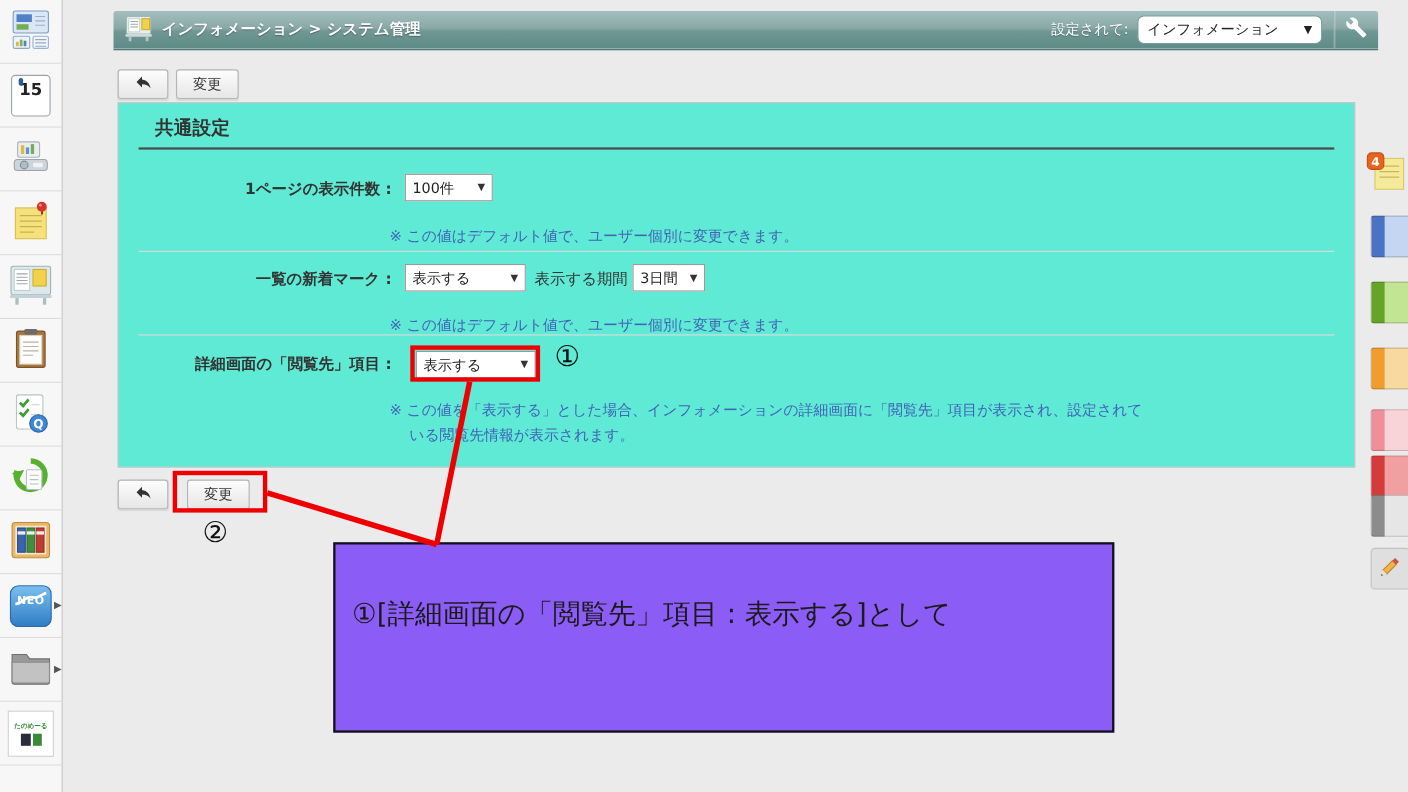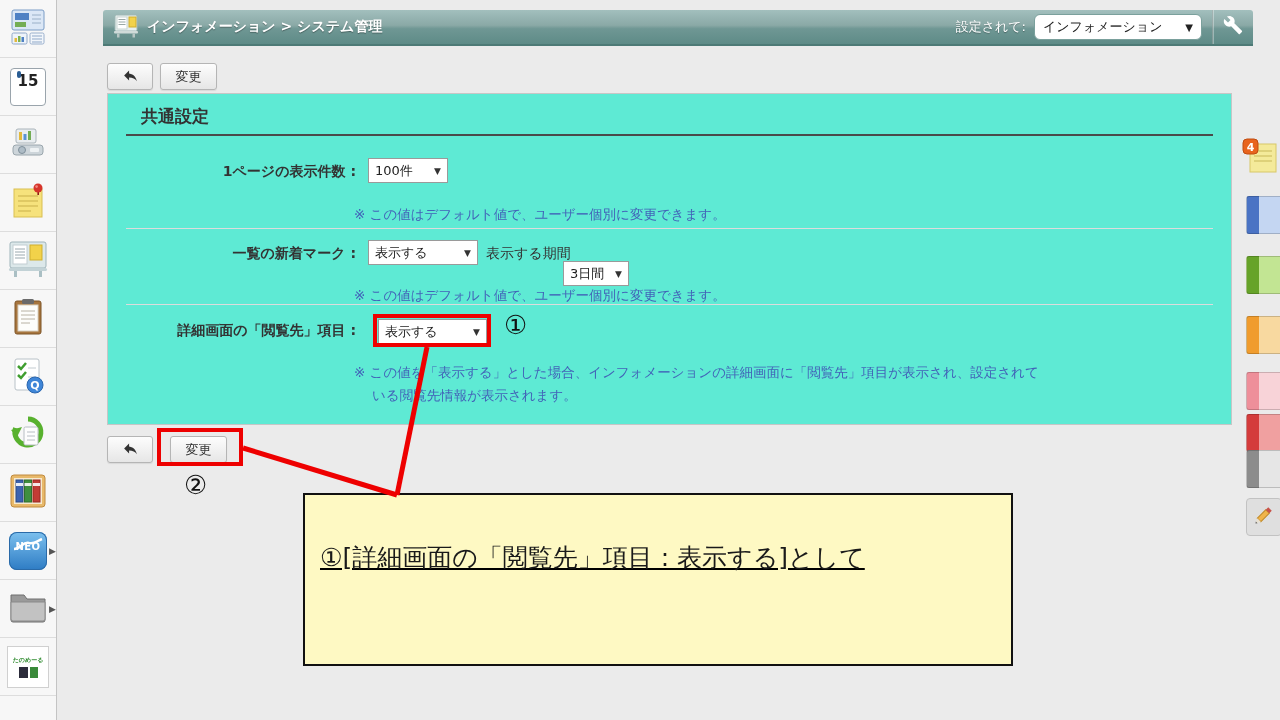--- a/index.html
+++ b/index.html
@@ -83,22 +83,22 @@
   .sel .arr{font-size:9px;color:#333;margin-left:8px;}
   .plain-label{position:absolute;font-size:14px;color:#333;}
   .newmark{position:absolute;left:0;width:243px;text-align:right;font-size:13.5px;font-weight:bold;color:#333;}
   .newmark .nm{color:#cc0000;}
 
   
   .marker{position:absolute;font-size:26px;color:#111;line-height:1;}
   .redbox{position:absolute;border:4px solid #ee0000;box-sizing:content-box;}
   .redbox-select{left:373px;top:314px;width:110px;height:25px;}
   .redbox-change{left:157px;top:428px;width:78px;height:30px;}
-  .callout{position:absolute;left:303px;top:493px;width:706px;height:169px;background:#fef9c3;
-           border:2px solid #111;box-sizing:content-box;text-decoration:underline;}
+  .callout{position:absolute;left:303px;top:493px;width:706px;height:169px;background:#8b5cf6;
+           border:2px solid #111;box-sizing:content-box;}
   .callout-text{margin:43px 0 0 15px;font-size:25px;color:#1a1a1a;line-height:39px;}
   .overlay{position:absolute;left:0;top:0;width:1280px;height:720px;pointer-events:none;}
 </style>
 </head>
 <body>
 
 <div class="screen">
 
   <aside class="left-sidebar">
     <div class="ls-cell">
@@ -338,21 +338,21 @@
     </div>
     <div class="fnote" style="left:246px;top:99px;">※ この値はデフォルト値で、ユーザー個別に変更できます。</div>
     <div class="sep sep1"></div>
 
     <div class="flabel" style="top:151px;">一覧の新着マーク :</div>
     <div class="sel" style="left:260px;top:146px;width:110px;">
       <span>表示する</span>
       <span class="arr">▼</span>
     </div>
     <div class="plain-label" style="left:378px;top:151px;">表示する期間</div>
-    <div class="sel" style="left:455px;top:146px;width:66px;margin-top:21px;">
+    <div class="sel" style="left:467px;top:146px;width:66px;">
       <span>3日間</span>
       <span class="arr">▼</span>
     </div>
     <div class="fnote" style="left:246px;top:180px;">※ この値はデフォルト値で、ユーザー個別に変更できます。</div>
     <div class="sep sep2"></div>
 
     <div class="flabel" style="top:228px;">詳細画面の「閲覧先」項目 :</div>
     <div class="sel" style="left:270px;top:225px;width:109px;">
       <span>表示する</span>
       <span class="arr">▼</span>

